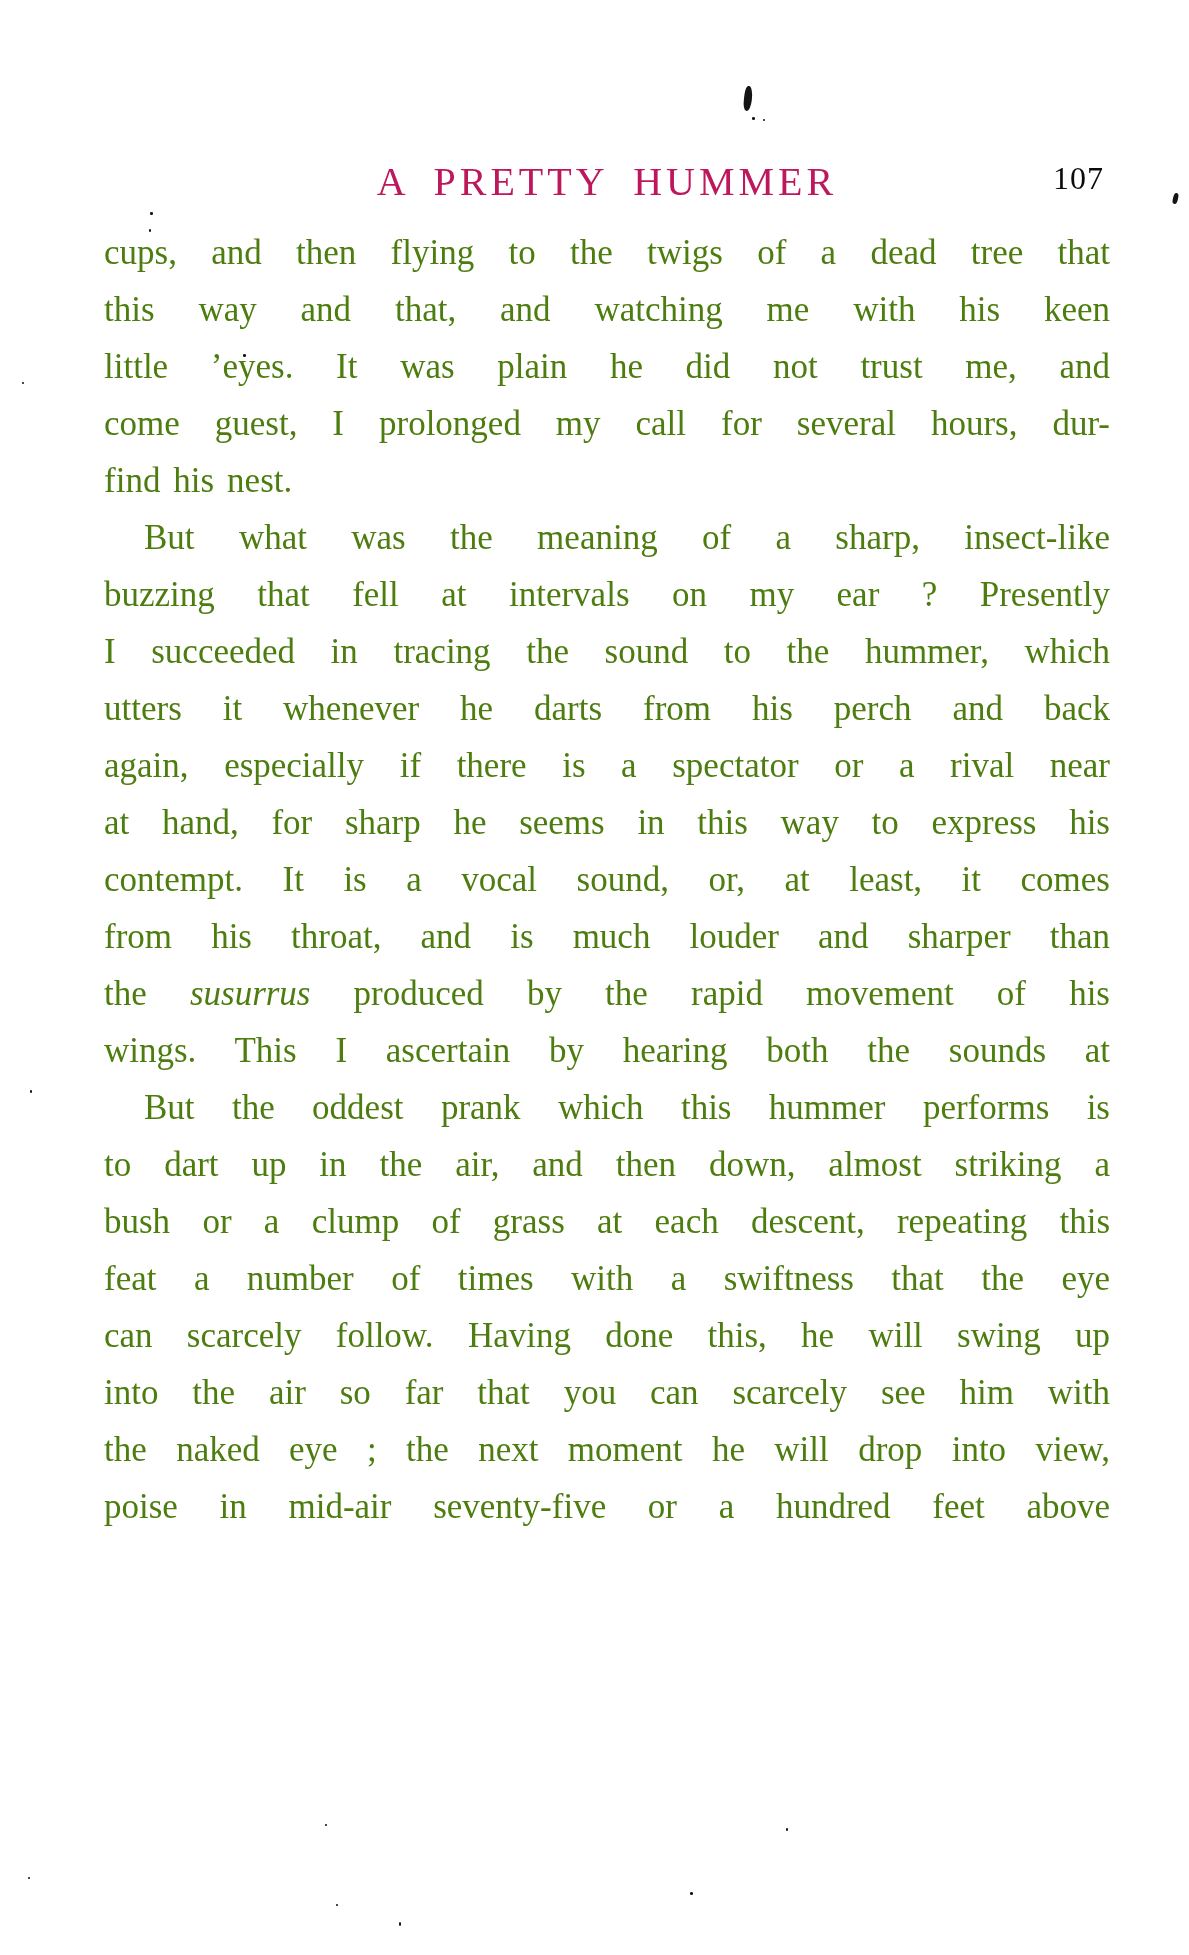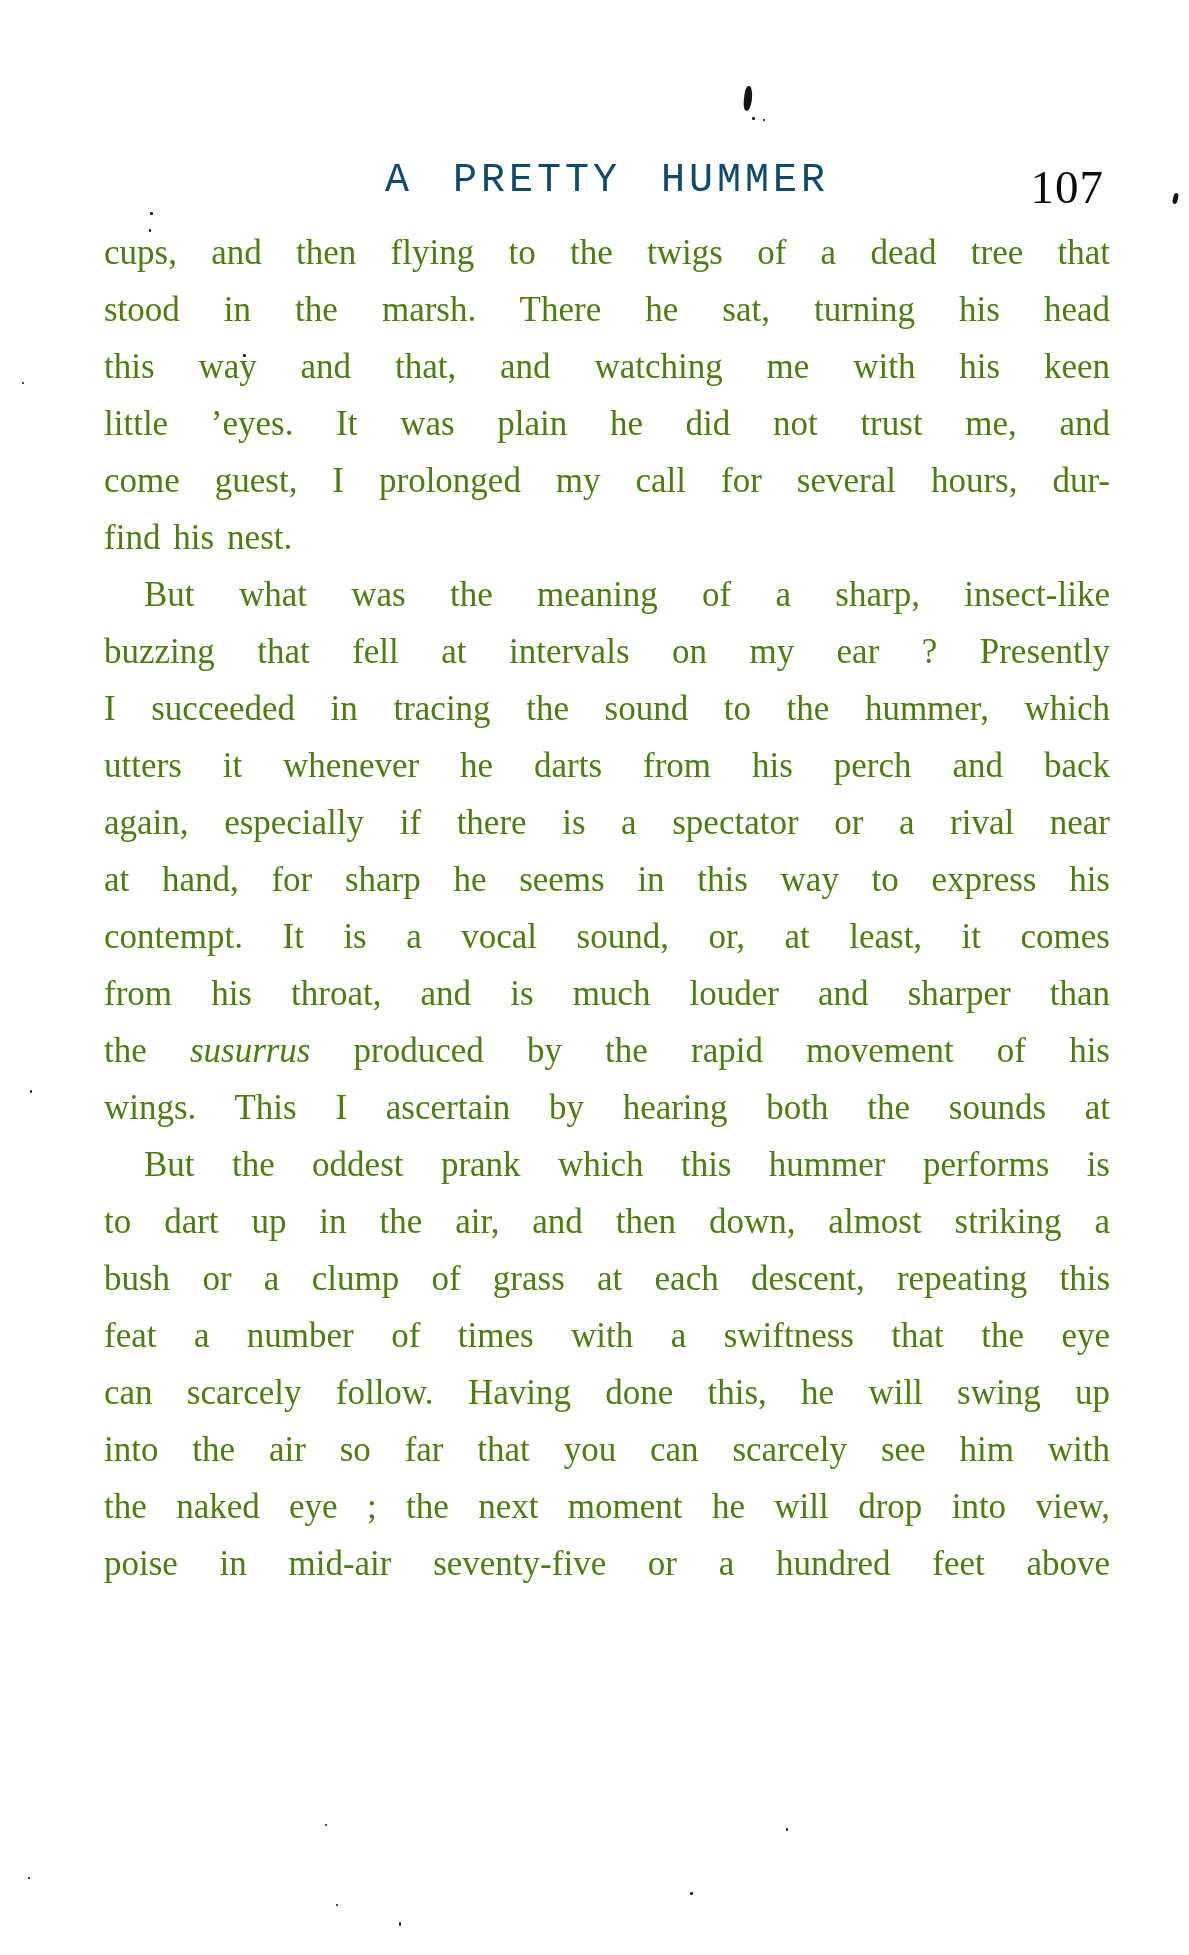--- a/index.html
+++ b/index.html
@@ -19,27 +19,26 @@
     position:absolute;
     top:158px;left:104px;width:1006px;height:50px;
   }
   .head-title{
     position:absolute;left:0;right:0;
     text-align:center;
     font-size:40px;
     letter-spacing:4px;
     word-spacing:12px;
     font-weight:400;
-    color:#0c4a6e;
+    color:#be185d;
     white-space:nowrap;
-    font-family:Liberation Mono, monospace;
   }
   .head-folio{
     position:absolute;right:6px;top:2px;
-    font-size:47px;
+    font-size:32px;
     letter-spacing:1px;
     color:#0b0b0b;
   }
   .page-body{
     position:absolute;
     left:104px;top:224px;width:1006px;
   }
   .line{
     font-size:35px;
     line-height:57px;
@@ -85,21 +84,20 @@
 
 <div class="scan-page">
 
   <div class="running-head">
     <div class="head-title">A PRETTY HUMMER</div>
     <div class="head-folio">107</div>
   </div>
 
   <div class="page-body">
       <div class="line justify"><span>cups, and then flying to the twigs of a dead tree that</span></div>
-      <div class="line justify"><span>stood in the marsh.  There he sat, turning his head</span></div>
       <div class="line justify"><span>this way and that, and watching me with his keen</span></div>
       <div class="line justify"><span>little ʼeyes.  It was plain he did not trust me, and</span></div>
       <div class="line justify"><span>come guest, I prolonged my call for several hours, dur-</span></div>
       <div class="line flush"><span>find his nest.</span></div>
       <div class="line justify indent"><span>But what was the meaning of a sharp, insect-like</span></div>
       <div class="line justify"><span>buzzing that fell at intervals on my ear ?  Presently</span></div>
       <div class="line justify"><span>I succeeded in tracing the sound to the hummer, which</span></div>
       <div class="line justify"><span>utters it whenever he darts from his perch and back</span></div>
       <div class="line justify"><span>again, especially if there is a spectator or a rival near</span></div>
       <div class="line justify"><span>at hand, for sharp he seems in this way to express his</span></div>

